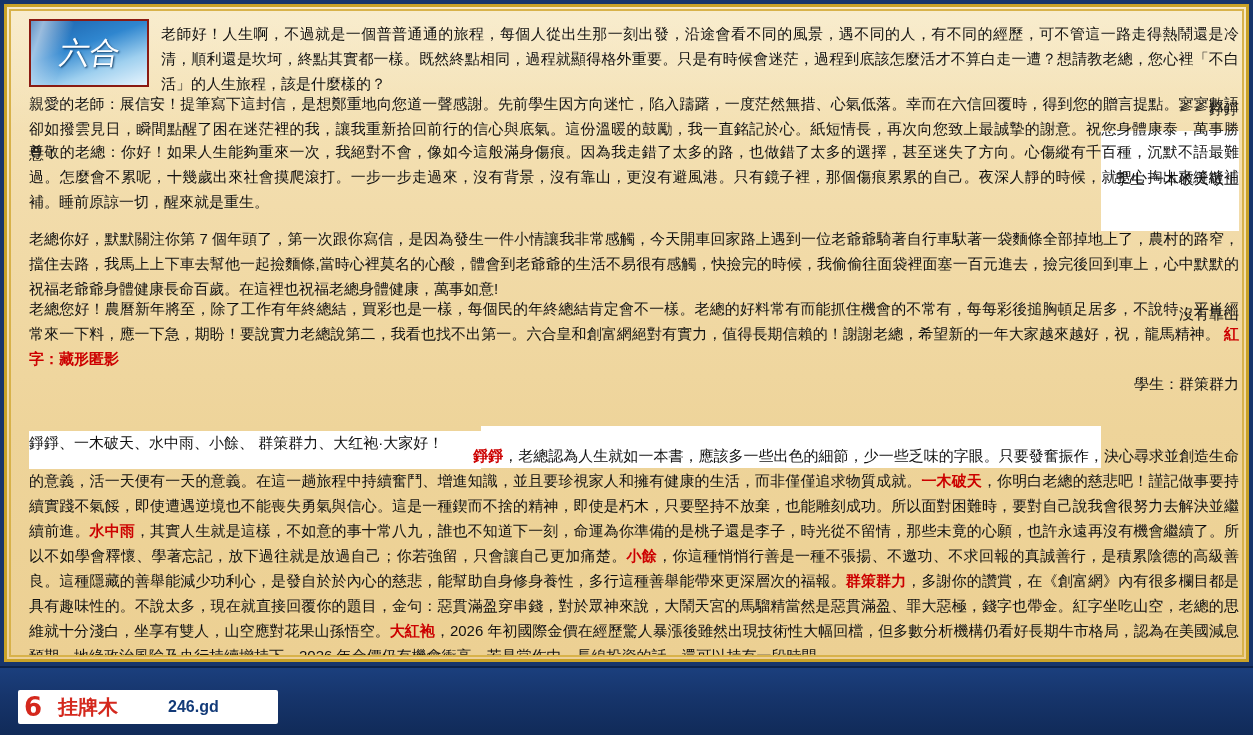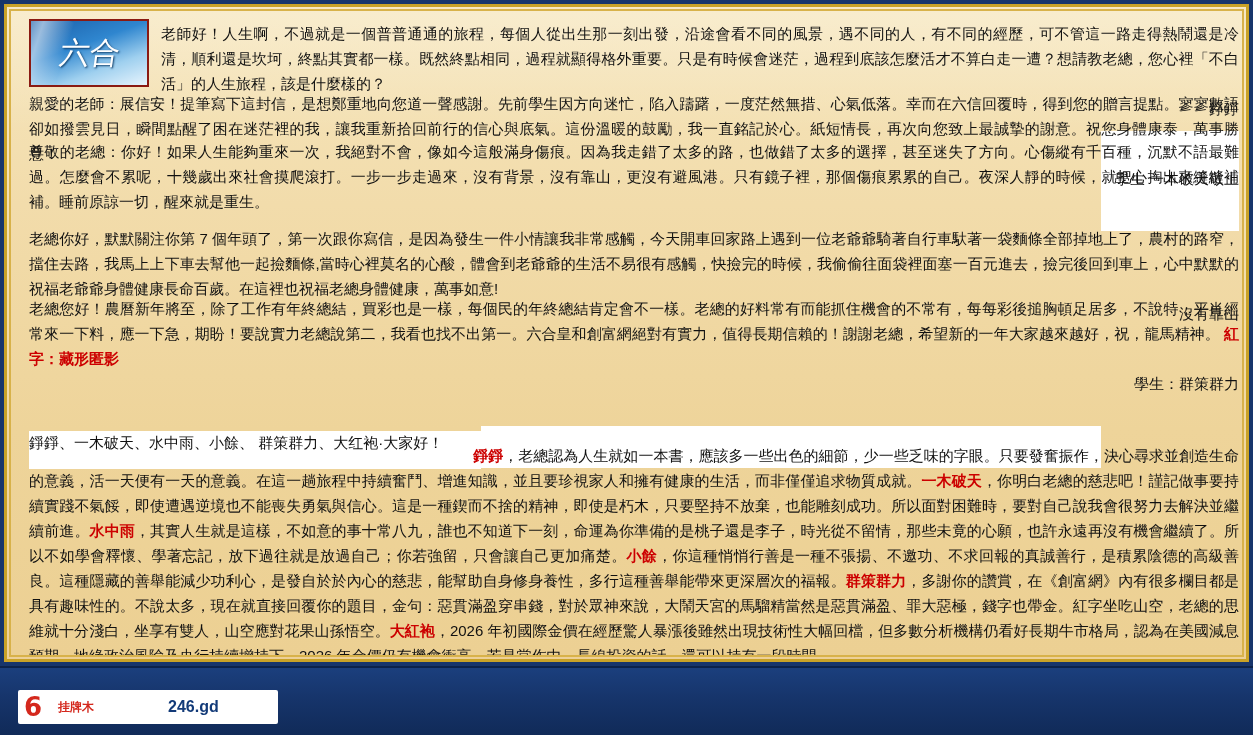--- a/index.html
+++ b/index.html
@@ -74,21 +74,21 @@
     background:#ffffff;
     border-radius:2px;
   }
   .logo .mark{
     position:absolute;left:6px;top:2px;width:30px;height:30px;
     color:#d4281d;font-size:26px;line-height:30px;font-weight:bold;
     font-family:"DejaVu Sans",sans-serif;
   }
   .logo .cn{
     position:absolute;left:40px;top:4px;
-    color:#d4281d;font-size:12px;line-height:26px;font-weight:bold;
+    color:#d4281d;font-size:20px;line-height:26px;font-weight:bold;
   }
   .logo .dom{
     position:absolute;left:150px;top:3px;
     color:#123a78;font-size:16px;line-height:28px;font-weight:bold;
     font-family:"Liberation Sans",sans-serif;
   }
 </style>
 </head>
 <body>
 

